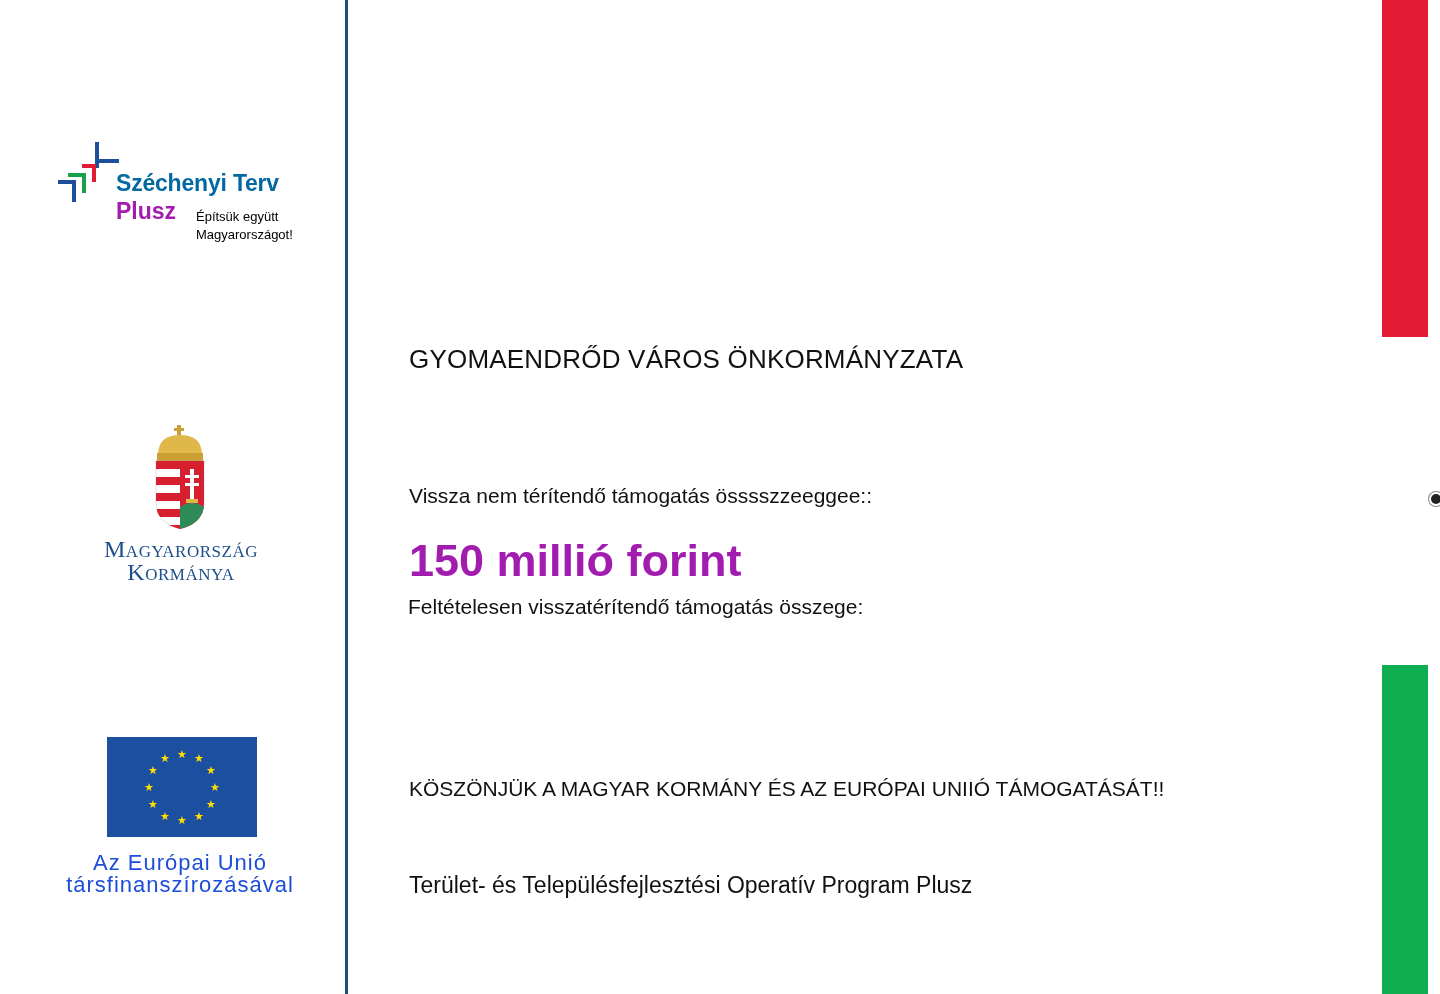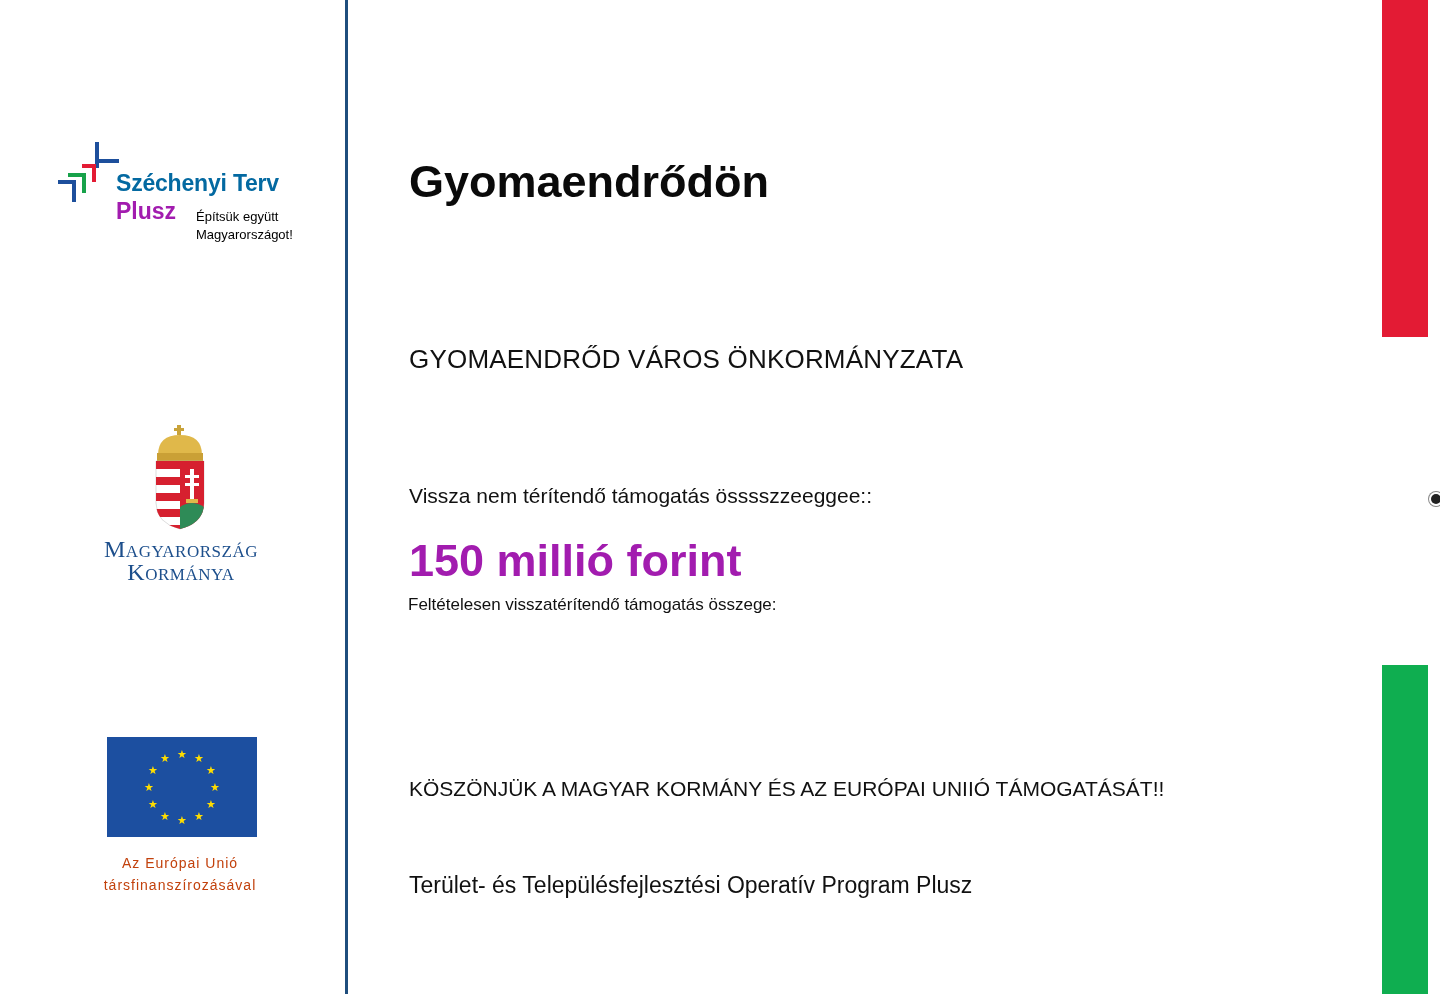--- a/index.html
+++ b/index.html
@@ -19,28 +19,28 @@
     .szt-name { position: absolute; left: 60px; top: 30px; font-weight: bold; font-size: 23px; color: #0369a1; letter-spacing: -0.2px; white-space: nowrap; }
     .szt-plus { position: absolute; left: 60px; top: 58px; font-weight: bold; font-size: 23px; color: #a21caf; }
     .szt-tag { position: absolute; left: 140px; top: 68px; font-size: 13px; line-height: 18px; color: #000000; white-space: nowrap; }
 
     
     .coa { left: 150px; top: 425px; width: 60px; height: 105px; }
     .gov-text { left: 70px; top: 538px; width: 222px; text-align: center; font-family: "Liberation Serif", serif; color: #1d4f8c; font-size: 24px; line-height: 23px; font-variant: small-caps; letter-spacing: 0.5px; }
 
     
     .eu-flag { left: 107px; top: 737px; width: 150px; height: 100px; background: #1c4fa0; }
-    .eu-text { left: 60px; top: 852px; width: 240px; text-align: center; color: #c2410c; font-size: 14px; line-height: 22px; letter-spacing: 1px; }
+    .eu-text { left: 60px; top: 852px; width: 240px; text-align: center; color: #1d4ed8; font-size: 22px; line-height: 22px; letter-spacing: 1px; }
 
     
     .title { left: 409px; top: 150px; width: 960px; font-weight: bold; font-size: 45px; line-height: 63px; color: #0a0a0a; }
     .beneficiary { left: 409px; top: 344px; font-size: 26px; color: #111; white-space: nowrap; letter-spacing: 0.2px; }
     .grant-label { left: 409px; top: 484px; font-size: 21px; color: #111; white-space: nowrap; }
     .grant-amount { left: 409px; top: 535px; font-weight: bold; font-size: 45px; color: #a21caf; white-space: nowrap; }
-    .cond-label { left: 408px; top: 595px; font-size: 17px; color: #111; white-space: nowrap; text-align: right; }
+    .cond-label { left: 408px; top: 595px; font-size: 21px; color: #111; white-space: nowrap; text-align: right; }
     .thanks { left: 409px; top: 777px; font-size: 21px; color: #111; white-space: nowrap; }
     .program { left: 409px; top: 872px; font-size: 23px; color: #111; white-space: nowrap; }
   </style>
 </head>
 <body>
 
 <div class="abs divider"></div>
 <div class="abs flag-red"></div>
 <div class="abs flag-green"></div>
 <div class="abs reg-mark"></div>
@@ -122,20 +122,19 @@
       <text x="58" y="25">★</text>
     </g>
   </svg>
 </div>
 <div class="abs eu-text">
   <div>Az Európai Unió</div>
   <div>társfinanszírozásával</div>
 </div>
 
 <div class="abs title">
-  <div>Gyomaendrődön</div>
 </div>
 <div class="abs beneficiary">GYOMAENDRŐD VÁROS ÖNKORMÁNYZATA</div>
 <div class="abs grant-label">Vissza nem térítendő támogatás össsszzeeggee::</div>
 <div class="abs grant-amount">150 millió forint</div>
 <div class="abs cond-label">Feltételesen visszatérítendő támogatás összege:</div>
 <div class="abs thanks">KÖSZÖNJÜK A MAGYAR KORMÁNY ÉS AZ EURÓPAI UNIIÓ TÁMOGATÁSÁT!!</div>
 <div class="abs program">Terület- és Településfejlesztési Operatív Program Plusz</div>
 
 </body></html>

